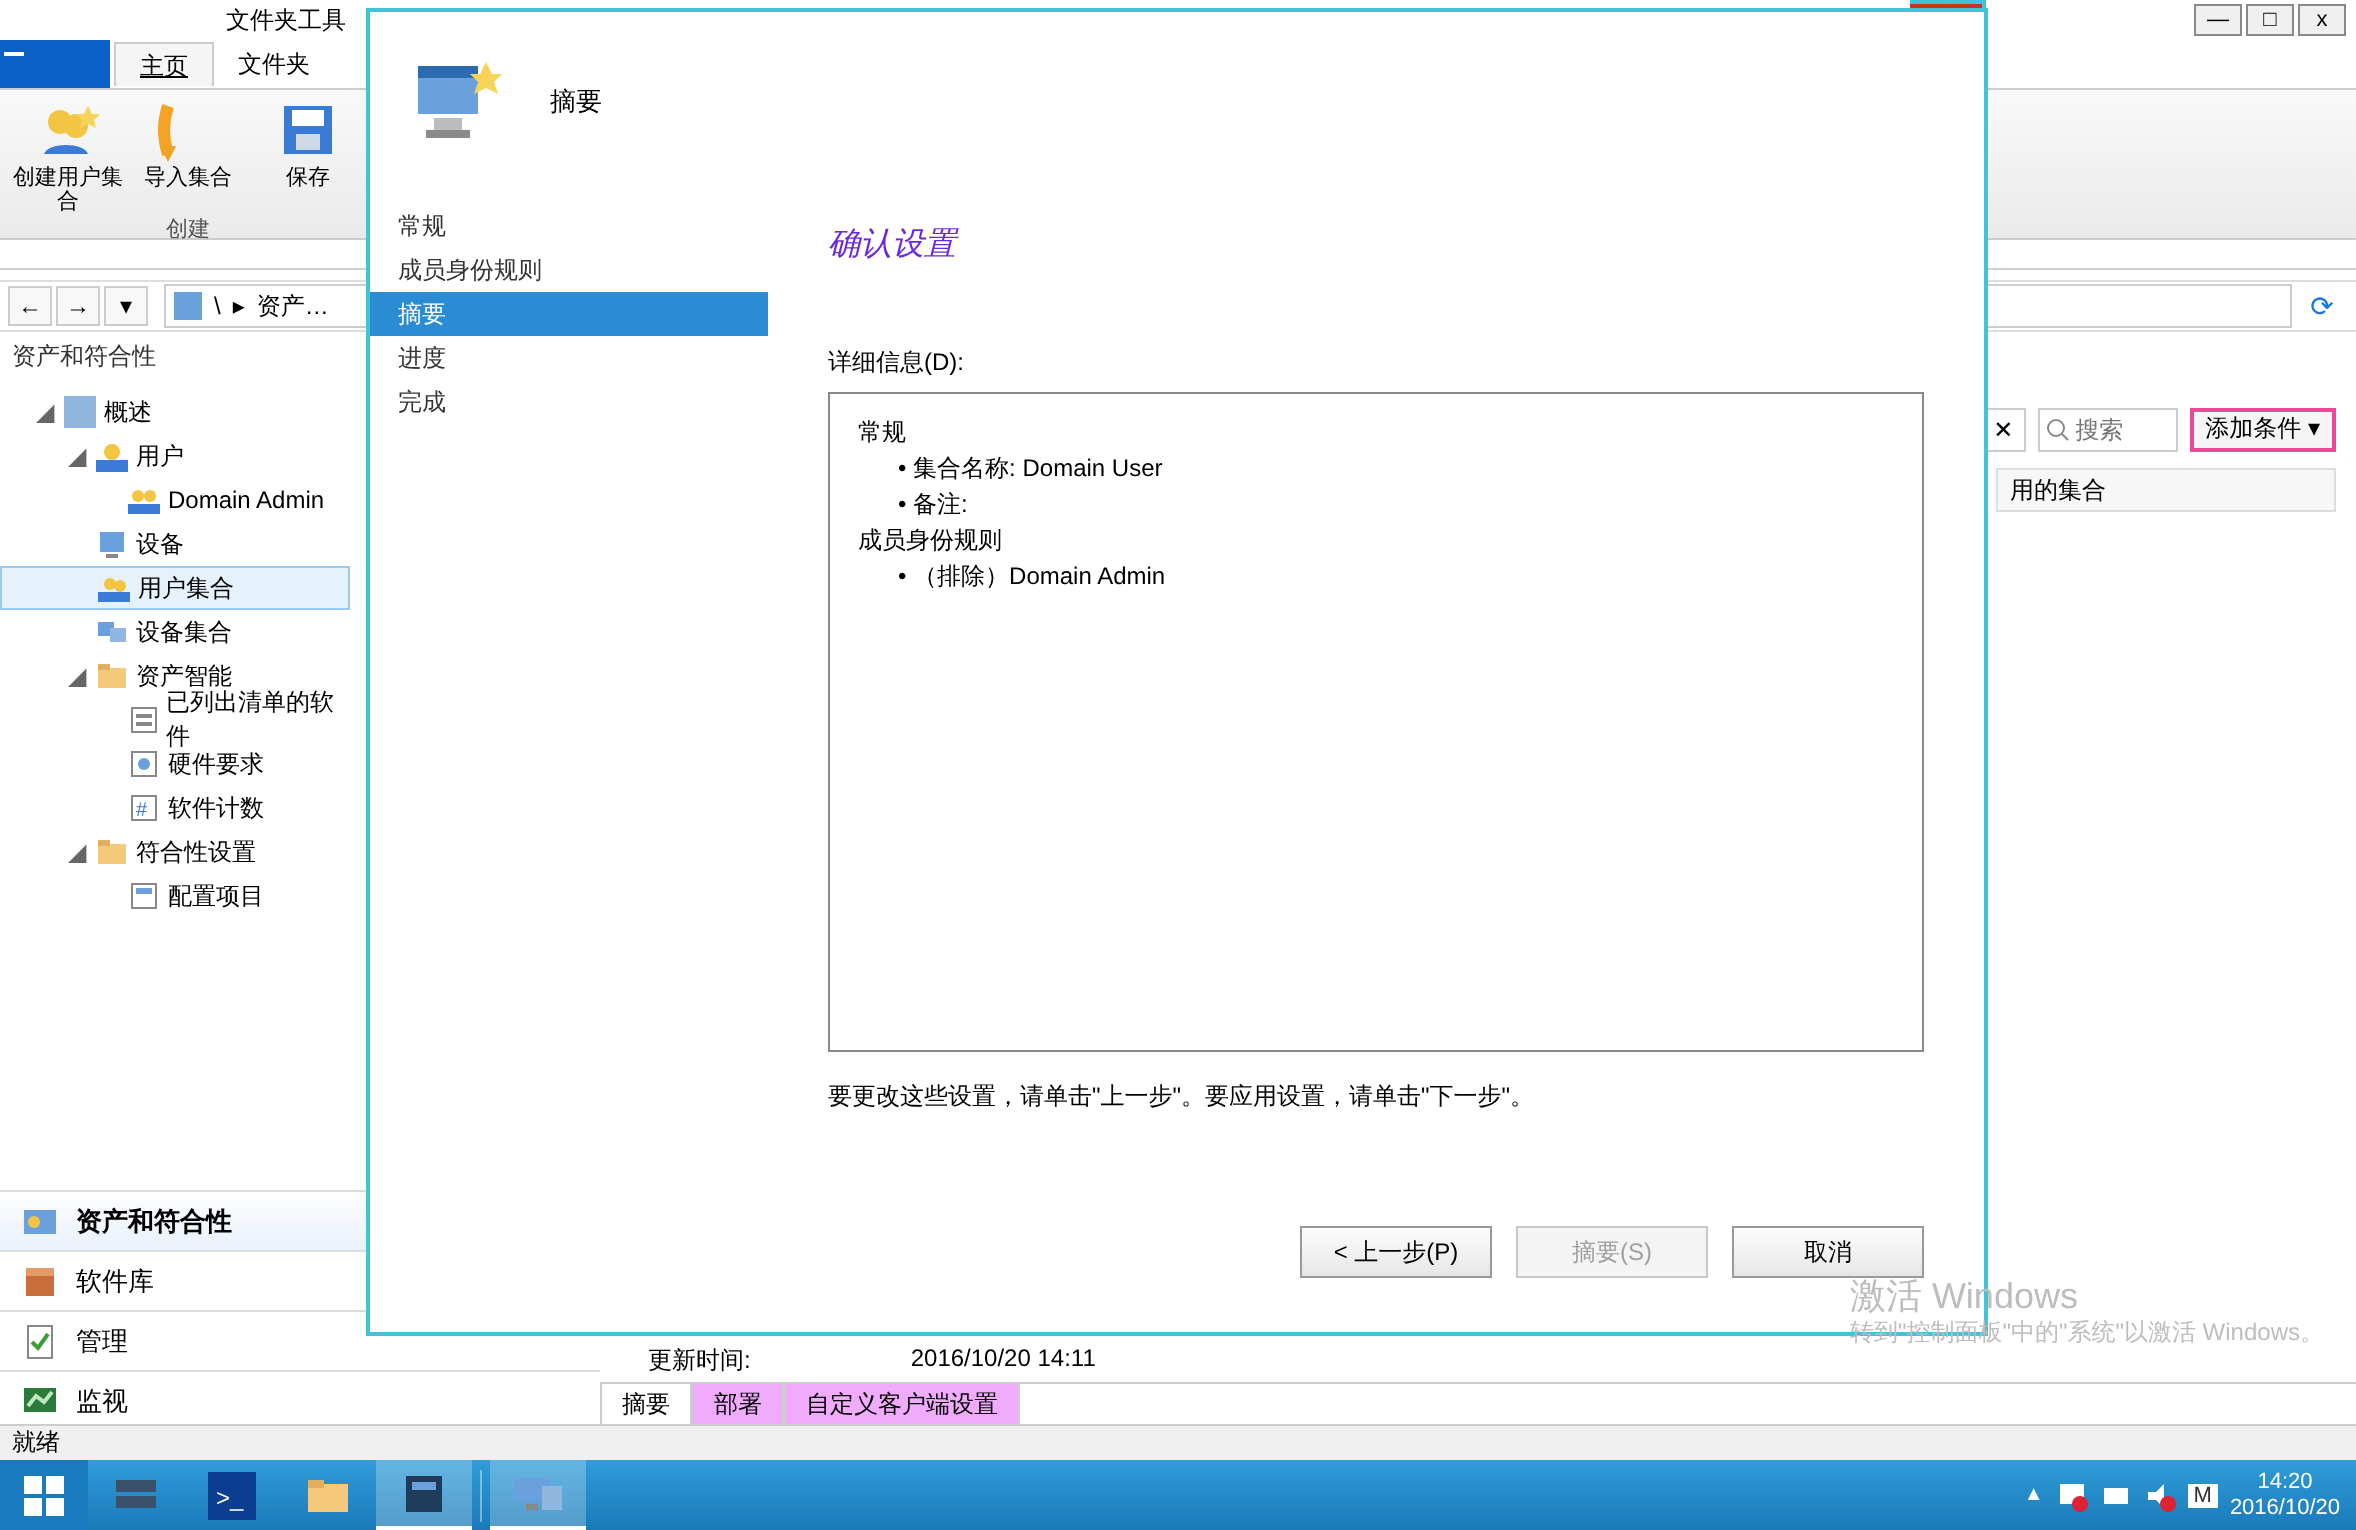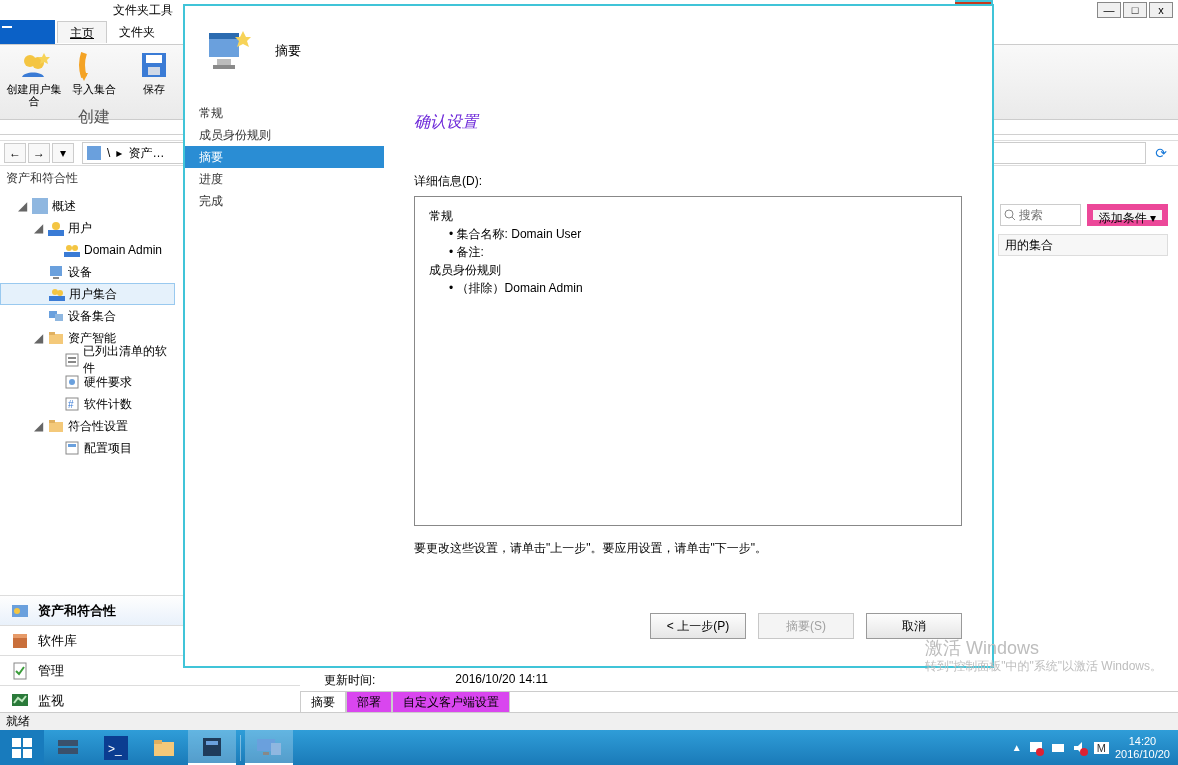--- a/index.html
+++ b/index.html
@@ -16,21 +16,21 @@
 .ribbon-tabs { display: flex; align-items: center; height: 24px; }
 .ribbon-tab-file { width: 55px; height: 24px; background: #0b61c7; color: #fff; text-align: center; line-height: 24px; font-size: 12px; }
 .ribbon-tab-main { height: 22px; padding: 0 12px; background: #f5f5f5; border: 1px solid #ccc; border-bottom: none; margin-left: 2px; line-height: 22px; font-size: 12px; text-decoration: underline; }
 .ribbon-tab-folder { height: 22px; padding: 0 12px; line-height: 22px; font-size: 12px; }
 .ribbon-body { height: 76px; background: linear-gradient(#f9f9f9,#eaeaea); border-top:1px solid #ccc; border-bottom:1px solid #ccc; display:flex; }
 .ribbon-group { display:flex; flex-direction:column; align-items:center; padding: 4px 6px; border-right:1px solid #d8d8d8; }
 .ribbon-icons-row { display:flex; gap:4px; }
 .ribbon-big-btn { display:flex; flex-direction:column; align-items:center; width:56px; }
 .ribbon-big-btn .ic { width:32px; height:32px; }
 .ribbon-big-btn span { font-size:11px; text-align:center; line-height:12px; margin-top:2px; }
-.ribbon-group-label { font-size:16px; color:#555; margin-top:auto; }
+.ribbon-group-label { font-size:11px; color:#555; margin-top:auto; }
 
 .breadcrumb { position:absolute; top:140px; left:0; right:0; height:26px; border-top:1px solid #ddd; border-bottom:1px solid #ddd; display:flex; align-items:center; background:#fff; }
 .bc-nav { display:flex; gap:2px; padding:0 4px; }
 .bc-nav .arrow { width:22px; height:20px; border:1px solid #ccc; background:#f8f8f8; text-align:center; line-height:18px; }
 .bc-path { flex:1; height:22px; border:1px solid #ccc; margin:0 4px; display:flex; align-items:center; padding-left:4px; gap:6px; font-size:12px; }
 .bc-refresh { width:22px; height:22px; margin-right:6px; color:#1a7ad9; text-align:center; line-height:22px; font-size:14px; }
 
 
 .pane-title { position:absolute; left:0; top:170px; width:175px; height:20px; padding-left:6px; font-size:12px; color:#333; background:#fff; }
 .tree { position:absolute; left:0; top:195px; width:175px; bottom:215px; background:#fff; font-size:12px; }
@@ -41,22 +41,22 @@
 .tree .ico { width:16px; height:16px; display:inline-block; }
 
 .section-list { position:absolute; left:0; bottom:50px; width:300px; }
 .section-list .section { height:30px; display:flex; align-items:center; padding-left:10px; gap:8px; font-size:13px; border-top:1px solid #ddd; background:#fff; }
 .section-list .section.active { background:linear-gradient(#fefefe,#e9f1fb); font-weight:bold; }
 .sec-icon { width:20px; height:20px; }
 
 
 .right-search { position:absolute; right:10px; top:204px; display:flex; align-items:center; gap:6px; }
 .right-search .xbtn { width:22px; height:22px; border:1px solid #ccc; text-align:center; line-height:20px; }
-.right-search input { width:81px; height:22px; border:1px solid #ccc; padding-left:18px; font-size:12px; }
-.right-search .add { height:22px; padding:0 6px; border:6px solid #ec4899; background:#f5f5f5; font-size:12px; }
+.right-search input { width:70px; height:22px; border:1px solid #ccc; padding-left:18px; font-size:12px; }
+.right-search .add { height:22px; padding:0 6px; border:2px solid #ec4899; background:#f5f5f5; font-size:12px; }
 .right-col-head { position:absolute; right:10px; top:234px; width:170px; height:22px; border:1px solid #ddd; background:#f7f7f7; padding-left:6px; line-height:20px; font-size:12px; }
 
 
 .vm-title { position:absolute; left:324px; top:4px; width:665px; height:22px; background:linear-gradient(#5a9bd5,#3b7bbf); color:#fff; display:flex; align-items:center; padding-left:6px; gap:6px; font-size:12px; }
 .vm-title .rs { margin-left:auto; display:flex; }
 .vm-title .rs span { width:30px; height:22px; text-align:center; line-height:22px; }
 .vm-close { position:absolute; left:955px; top:0; width:38px; height:26px; background:#c8371c; color:#fff; text-align:center; line-height:26px; font-size:15px; border:2px solid #40c4d8; border-left:none; }
 
 .wizard { position:absolute; left:183px; top:4px; width:811px; height:664px; background:#fff; border:2px solid #40c4d8; }
 .wiz-header { height:90px; background:#fff; display:flex; align-items:center; padding-left:18px; gap:24px; }
@@ -75,21 +75,21 @@
 .wiz-footer { height:60px; display:flex; align-items:center; justify-content:flex-end; padding-right:30px; gap:12px; }
 .wiz-footer button { height:26px; min-width:96px; padding:0 10px; font-size:12px; background:linear-gradient(#fdfdfd,#e6e6e6); border:1px solid #9a9a9a; }
 .wiz-footer button:disabled { color:#a0a0a0; border-color:#c8c8c8; background:#f4f4f4; }
 .wiz-footer button.primary { border:1px solid #6a9edf; }
 .highlight-box { border:3px solid #e2231a; padding:3px; display:inline-block; }
 
 
 .bottom-info { position:absolute; left:300px; right:0; top:670px; height:42px; background:#fff; font-size:12px; }
 .bottom-info .row1 { display:flex; gap:80px; padding:2px 24px; }
 .bottom-tabs { display:flex; border-top:1px solid #ccc; }
-.bottom-tabs span { padding:2px 10px; border:1px solid #ccc; border-top:none; background:#d946ef; font-size:12px; }
+.bottom-tabs span { padding:2px 10px; border:1px solid #ccc; border-top:none; background:#f0abfc; font-size:12px; }
 .bottom-tabs span.active { background:#fff; }
 
 .statusbar { position:absolute; left:0; right:0; top:712px; height:18px; background:#f0f0f0; font-size:12px; padding-left:6px; border-top:1px solid #ccc; }
 
 
 .watermark { position:absolute; right:16px; bottom:90px; color:#bdbdbd; font-size:14px; text-align:left; line-height:18px; z-index:5; }
 
 
 .taskbar { position:absolute; left:0; right:0; bottom:0; height:35px; background:linear-gradient(#2f9dd8,#1a7ab8); display:flex; align-items:center; }
 .taskbar .start { width:44px; height:35px; background:#187bbd; display:flex; align-items:center; justify-content:center; }

